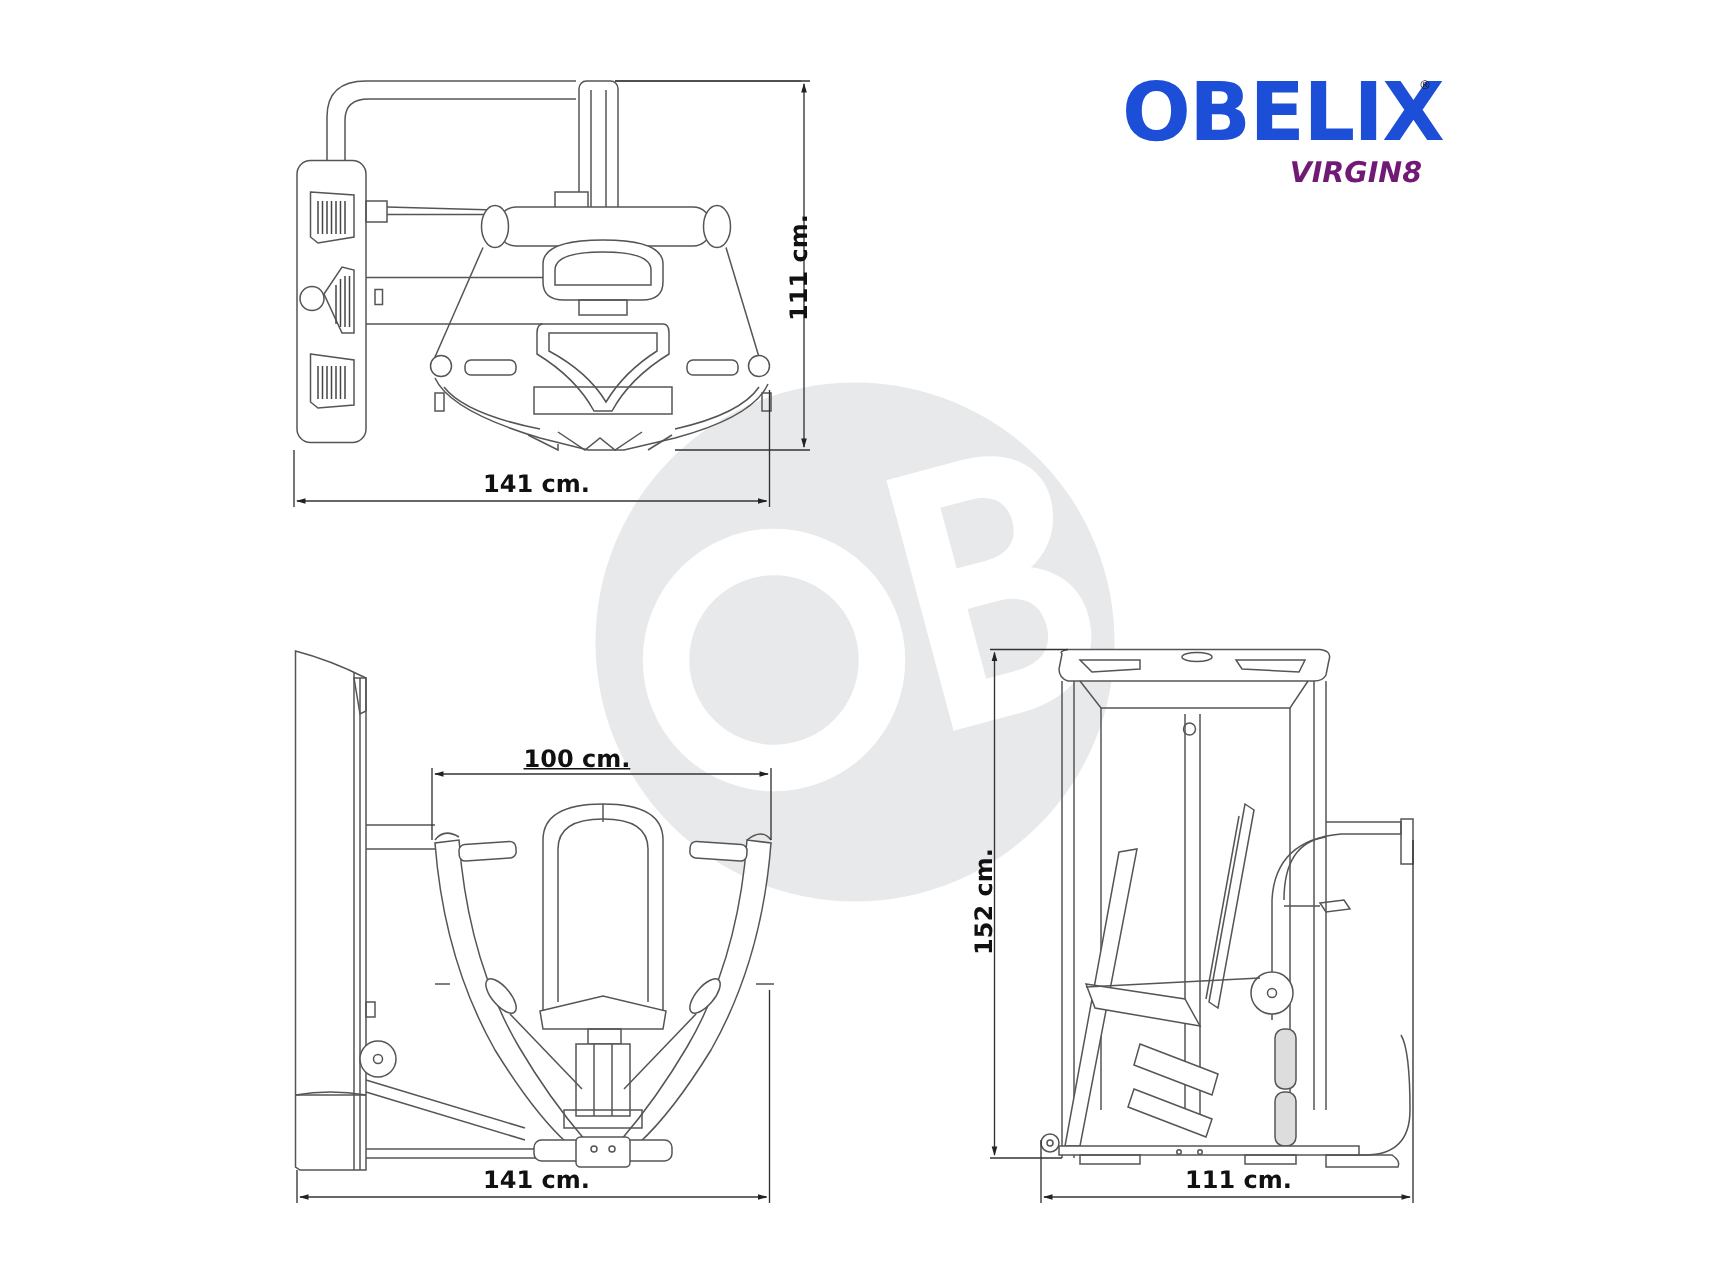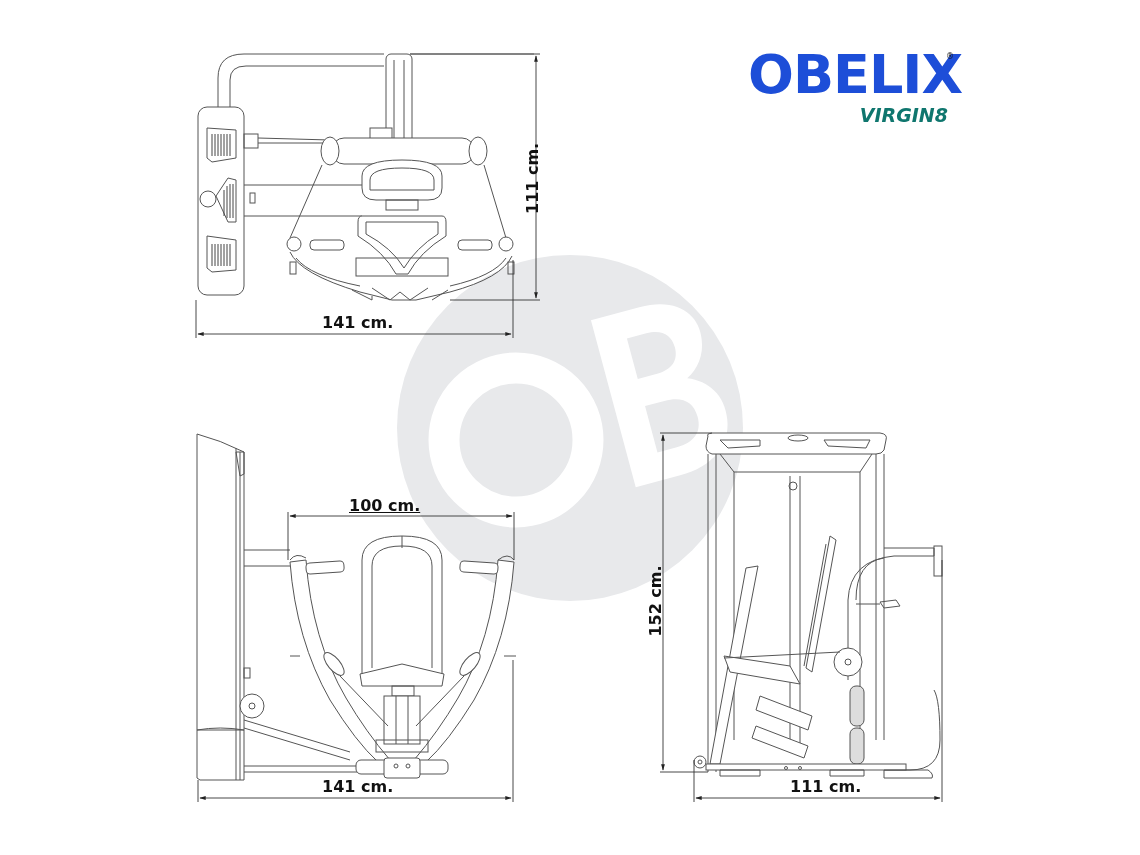--- a/index.html
+++ b/index.html
@@ -4,21 +4,21 @@
 <style>
   html, body { margin: 0; padding: 0; background: #ffffff; }
   body { width: 1140px; height: 855px; position: relative; overflow: hidden;
          font-family: "DejaVu Sans", "Liberation Sans", sans-serif; }
   #canvas { position: absolute; left: 0; top: 0; width: 1140px; height: 855px; }
   .brand { position: absolute; left: 748px; top: 48px; width: 200px; text-align: right; }
   .brand-name { font-family: "DejaVu Sans", sans-serif; font-weight: 700; font-size: 54px;
                 letter-spacing: -1px; color: #1d4ed8; line-height: 54px; display: block; text-align: right; }
   .brand-reg { position: absolute; right: -6px; top: 4px; font-size: 8px; color: #111; }
   .brand-model { font-family: "DejaVu Sans", sans-serif; font-weight: 700; font-style: italic;
-                 font-size: 19px; color: #0f766e; line-height: 22px; display: block; margin-top: 2px; }
+                 font-size: 19px; color: #701a75; line-height: 22px; display: block; margin-top: 2px; }
   .dim-label { position: absolute; font-family: "DejaVu Sans", sans-serif; font-weight: 700;
                font-size: 16px; color: #111; white-space: nowrap; line-height: 18px; text-align: right; }
   .dim-label.vertical { transform: rotate(-90deg); transform-origin: center center; }
 </style>
 </head>
 <body>
 
 <svg id="canvas" width="1140" height="855" viewBox="0 0 1140 855" xmlns="http://www.w3.org/2000/svg">
   <defs>
     <marker id="arr" viewBox="0 0 10 10" refX="9" refY="5" markerWidth="7" markerHeight="7" orient="auto-start-reverse">

